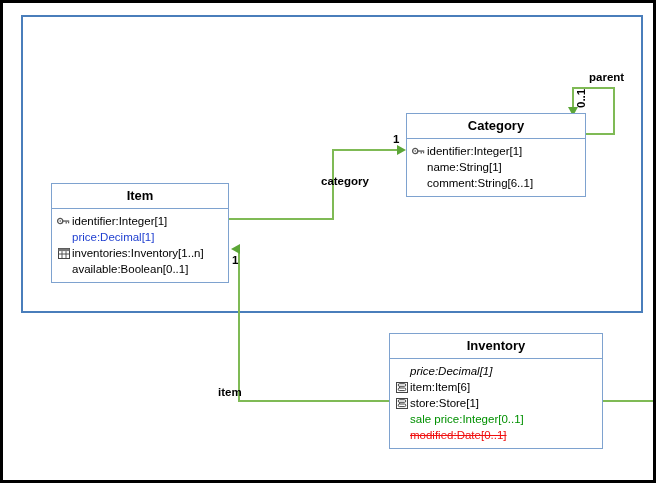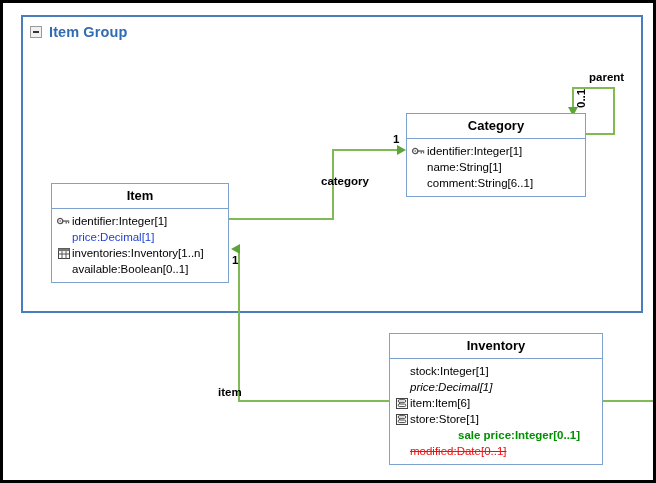--- a/index.html
+++ b/index.html
@@ -88,21 +88,21 @@
     width: 17px;
     min-width: 17px;
     height: 16px;
     display: inline-flex;
     align-items: center;
     justify-content: center;
   }
   .attr-text { display: inline-block; }
   .attr-text.blue   { color: #1f3fd0; }
   .attr-text.italic { font-style: italic; }
-  .attr-text.green  { color: #009000; font-weight: bold; margin-left: 48px; }
+  .attr-text.green  { color: #009000; font-weight: normal; }
   .attr-text.red    { color: #f01010; text-decoration: line-through; }
 
   
   .conn {
     position: absolute;
     background: #7fba55;
   }
   .conn-h { height: 2px; }
   .conn-v { width: 2px; }
 
@@ -152,24 +152,20 @@
     transform-origin: left top;
   }
 </style>
 </head>
 <body>
 
 <div id="canvas">
 
   <div class="group-frame" style="left:18px; top:12px; width:622px; height:298px;"></div>
 
-  <div class="group-header" style="left:27px; top:21px;">
-    <span class="collapse-box"></span>
-    <span class="group-title">Item Group</span>
-  </div>
 
   <div class="conn conn-h" style="left:225px; top:215px; width:106px;"></div>
 
   <div class="conn conn-v" style="left:329px; top:146px; height:71px;"></div>
 
   <div class="conn conn-h" style="left:329px; top:146px; width:66px;"></div>
   <div class="arrow arrow-right" style="left:394px; top:142px;"></div>
   <span class="edge-label" style="left:302px; top:172px;">category</span>
   <span class="mult-label" style="left:390px; top:130px;">1</span>
 
@@ -263,24 +259,20 @@
         <span class="attr-text">comment:String[6..1]</span>
       </div>
 
     </div>
   </div>
 
   <div class="uml-class" style="left:386px; top:330px; width:214px;">
     <div class="cls-title">Inventory</div>
     <div class="cls-attrs">
 
-      <div class="attr-row">
-        <span class="attr-icon"></span>
-        <span class="attr-text">stock:Integer[1]</span>
-      </div>
 
       <div class="attr-row">
         <span class="attr-icon"></span>
         <span class="attr-text italic">price:Decimal[1]</span>
       </div>
 
       <div class="attr-row">
         <span class="attr-icon">
           <svg width="12" height="11" viewBox="0 0 12 11">
             <rect x="0.5" y="0.5" width="11" height="10" fill="#ffffff" stroke="#444" stroke-width="1"></rect>

